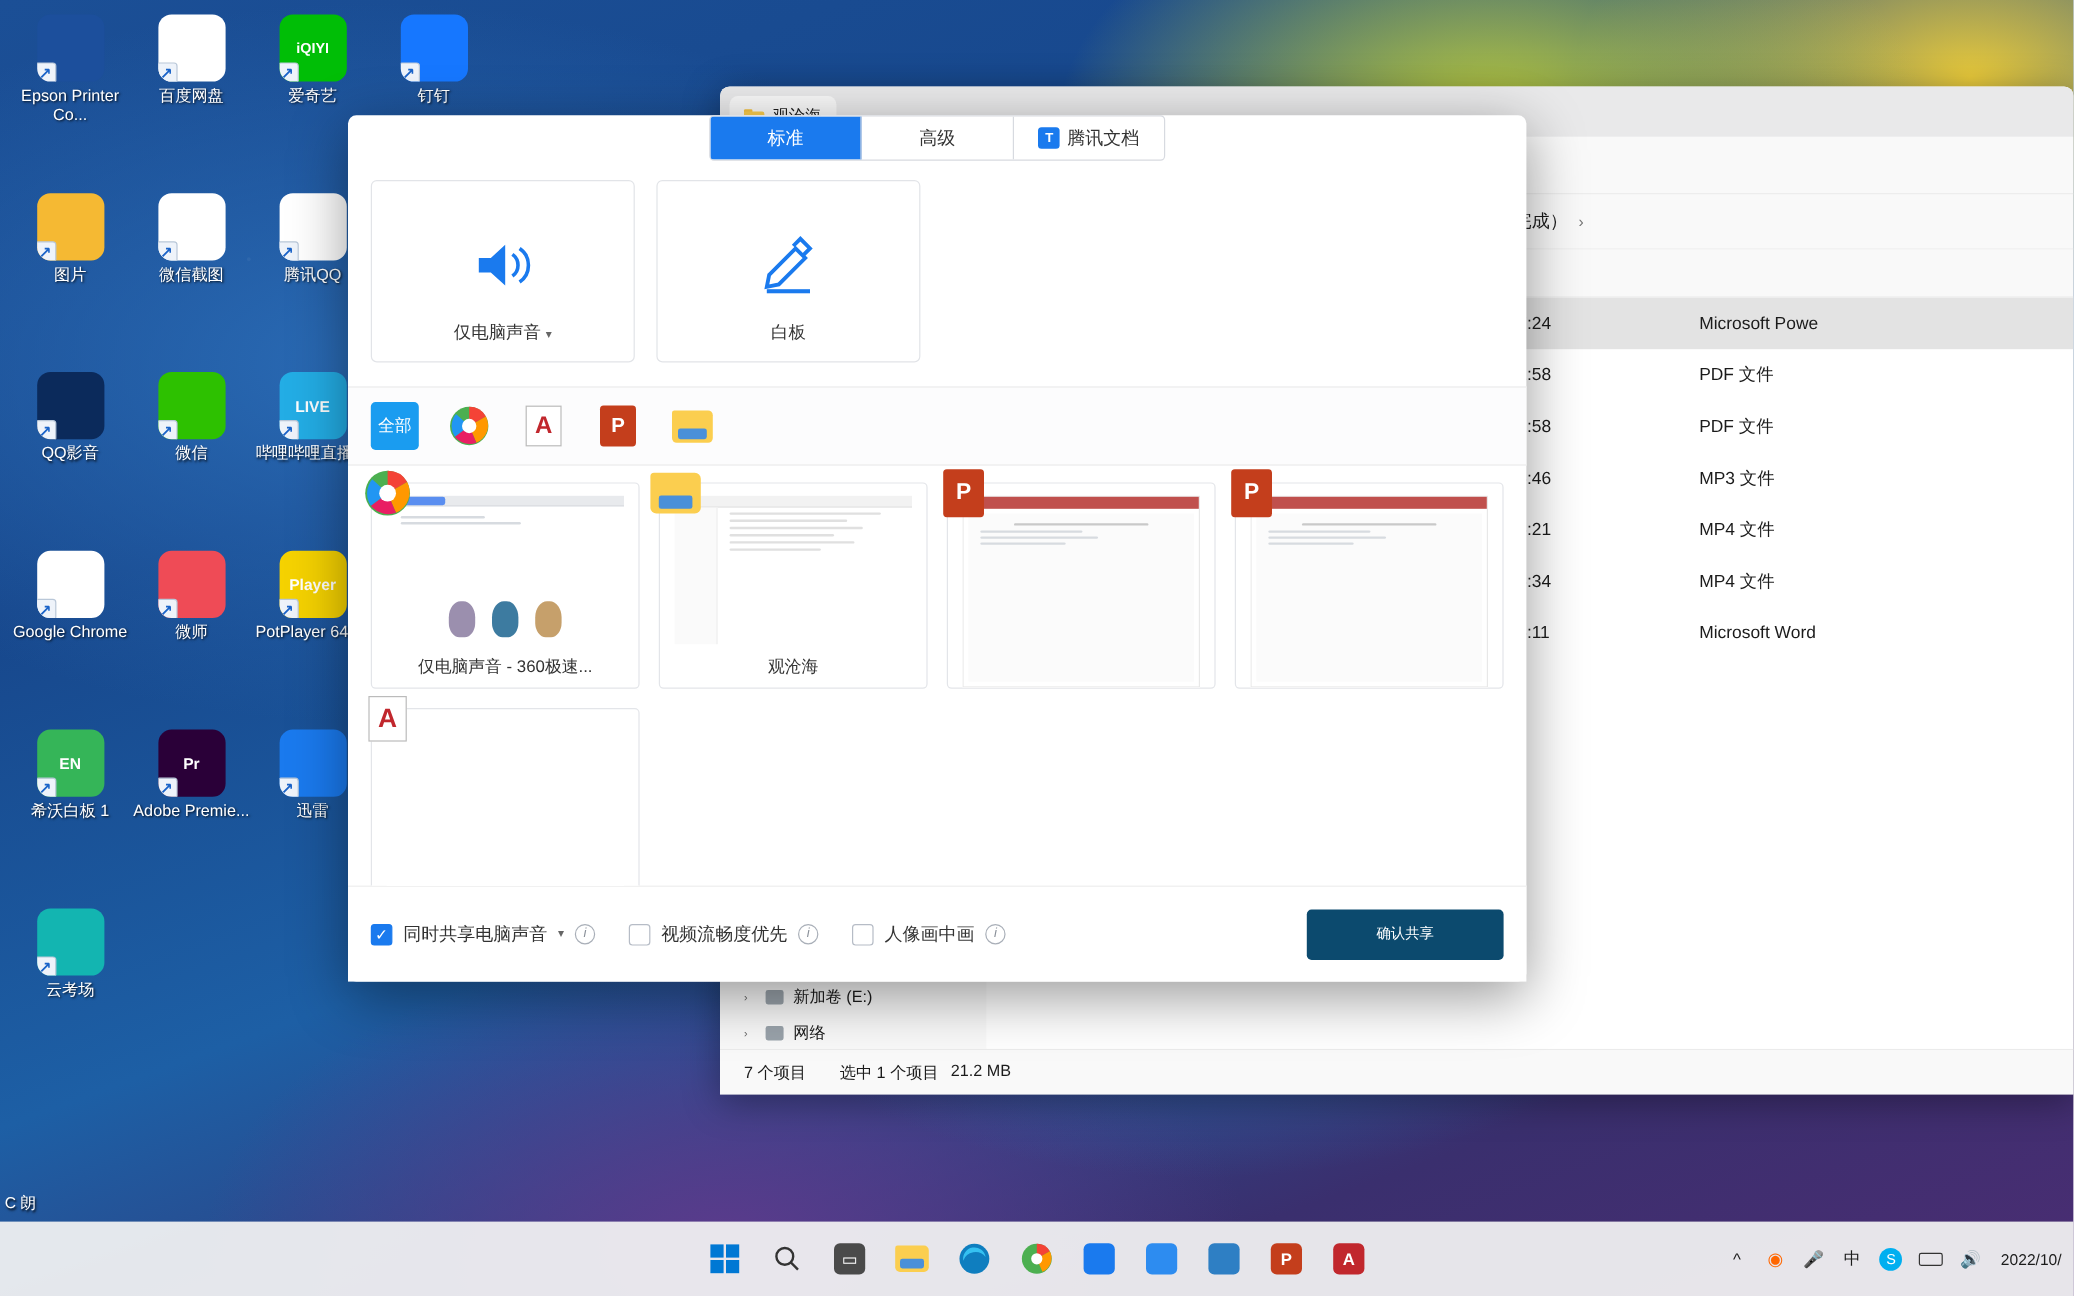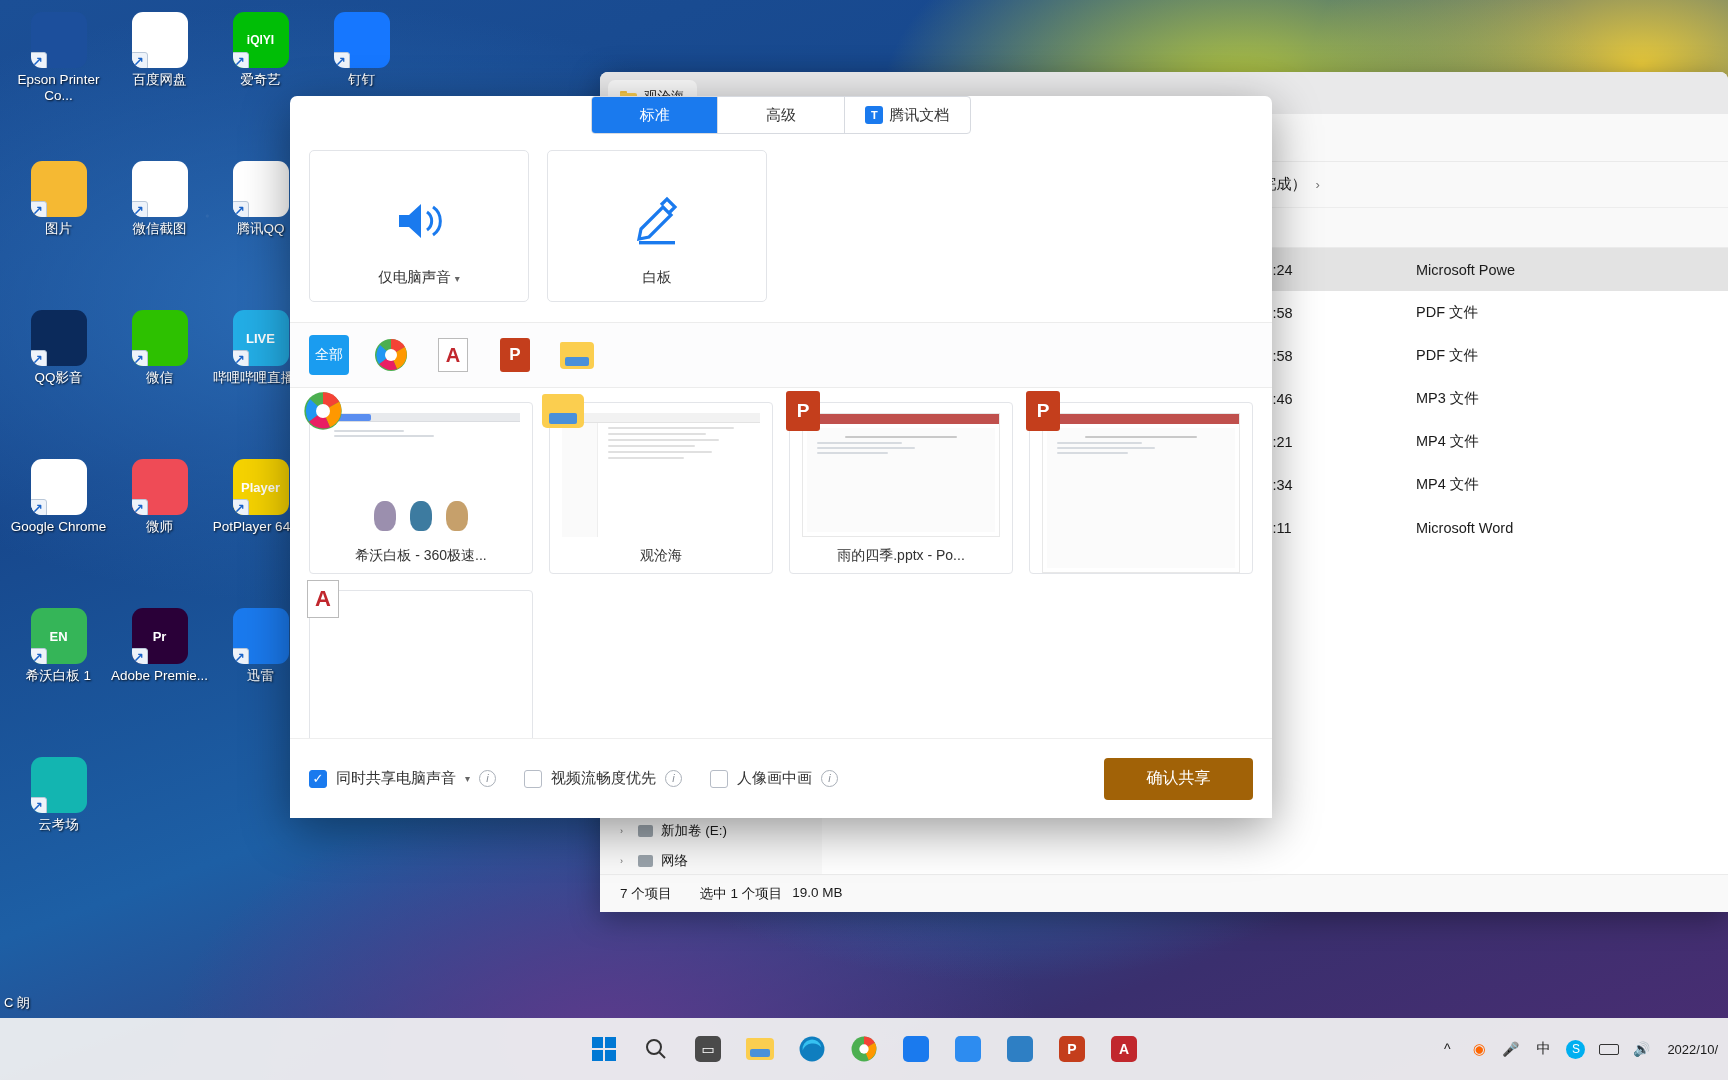--- a/index.html
+++ b/index.html
@@ -284,23 +284,23 @@
   .cbox.on {
     background: #1a7aee; border-color: #1a7aee; color: #fff;
     font-size: 13px; display:flex; align-items:center; justify-content:center;
   }
   .info-i {
     width: 17px; height: 17px; border-radius: 50%; border: 1px solid #a9afb8;
     color: #8a9099; font-size: 11px; line-height: 15px; text-align: center;
     font-style: italic; flex: none;
   }
   #confirm-btn {
-    margin-left: auto; width: 149px; height: 42px;
-    background: #a16207; color: #fff; border-radius: 4px;
-    font-size: 16px; display: flex; align-items: center; justify-content: center;
+    margin-left: auto; width: 164px; height: 42px;
+    background: #0c4a6e; color: #fff; border-radius: 4px;
+    font-size: 12px; display: flex; align-items: center; justify-content: center;
   }
 
   
   #taskbar {
     position: absolute; left: 0; bottom: 0;
     width: 1728px; height: 62px;
     background: rgba(243,243,243,.93);
     display: flex; align-items: center;
     z-index: 20;
   }
@@ -585,21 +585,21 @@
             <div class="f-date">/10/2 16:11</div>
             <div class="f-type">Microsoft Word</div>
           </div>
         </div>
     </div>
 
     <div id="exp-status">
       <span>7 个项目</span>
       <span style="display:flex;gap:10px">
         <span>选中 1 个项目</span>
-        <span>19.0 MB</span>
+        <span>21.2 MB</span>
       </span>
     </div>
   </div>
   <div id="exp-scrollbar"></div>
 
   <div id="dialog">
 
 
     <div id="tabbar">
         <div class="dtab active">
@@ -679,21 +679,21 @@
               </div>
               <div class="mini-line" style="width:70px;margin-top:8px"></div>
               <div class="mini-line" style="width:100px"></div>
               <div class="vases">
                 <span class="vase" style="background:#9b8fae"></span>
                 <span class="vase" style="background:#3d7ba0"></span>
                 <span class="vase" style="background:#c6a06b"></span>
               </div>
             </div>
           </div>
-          <div class="wcap">希沃白板 - 360极速...</div>
+          <div class="wcap">仅电脑声音 - 360极速...</div>
         </div>
         <div class="wcard">
           <span class="wbadge">
             <div style="width:42px;height:34px;background:#fbce4f;border-radius:3px 5px 5px 5px;position:relative">
               <div style="position:absolute;left:7px;bottom:4px;width:28px;height:11px;background:#4a90d9;border-radius:2px"></div>
             </div>
           </span>
           <div class="wthumb">
             <div class="mini-explorer">
               <div class="topbar"></div>
@@ -718,21 +718,20 @@
             <div class="mini-ppt">
               <div class="hdr"></div>
               <div class="body">
                 <div class="mini-line" style="width:60%;margin:8px auto 4px;background:#c9c9c9"></div>
                 <div class="mini-line" style="width:45%;margin:3px 10px"></div>
                 <div class="mini-line" style="width:52%;margin:3px 10px"></div>
                 <div class="mini-line" style="width:38%;margin:3px 10px"></div>
               </div>
             </div>
           </div>
-          <div class="wcap">雨的四季.pptx - Po...</div>
         </div>
         <div class="wcard">
           <span class="wbadge">
             <div style="width:34px;height:40px;background:#c43e1c;border-radius:3px;display:flex;align-items:center;justify-content:center;color:#fff;font-weight:bold;font-size:19px">P</div>
           </span>
           <div class="wthumb">
             <div class="mini-ppt">
               <div class="hdr"></div>
               <div class="body">
                 <div class="mini-line" style="width:60%;margin:8px auto 4px;background:#c9c9c9"></div>

